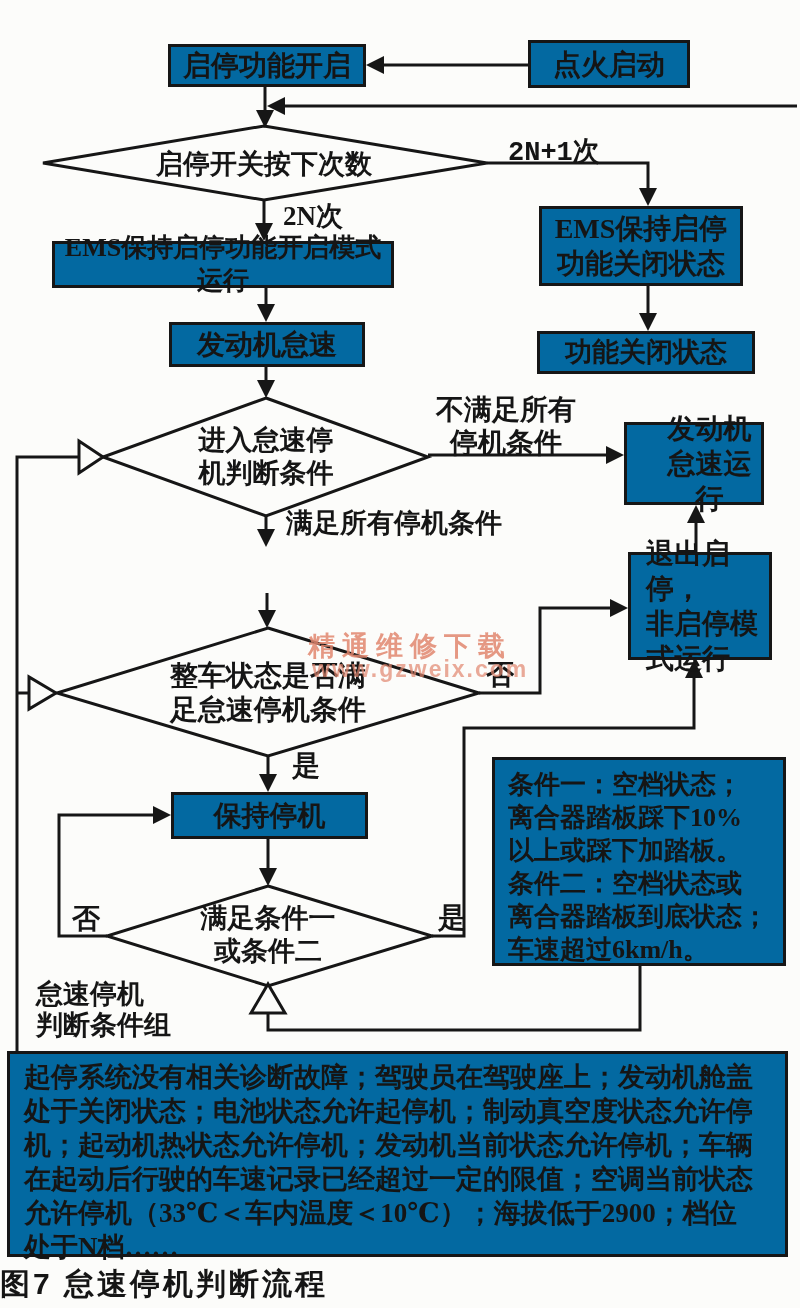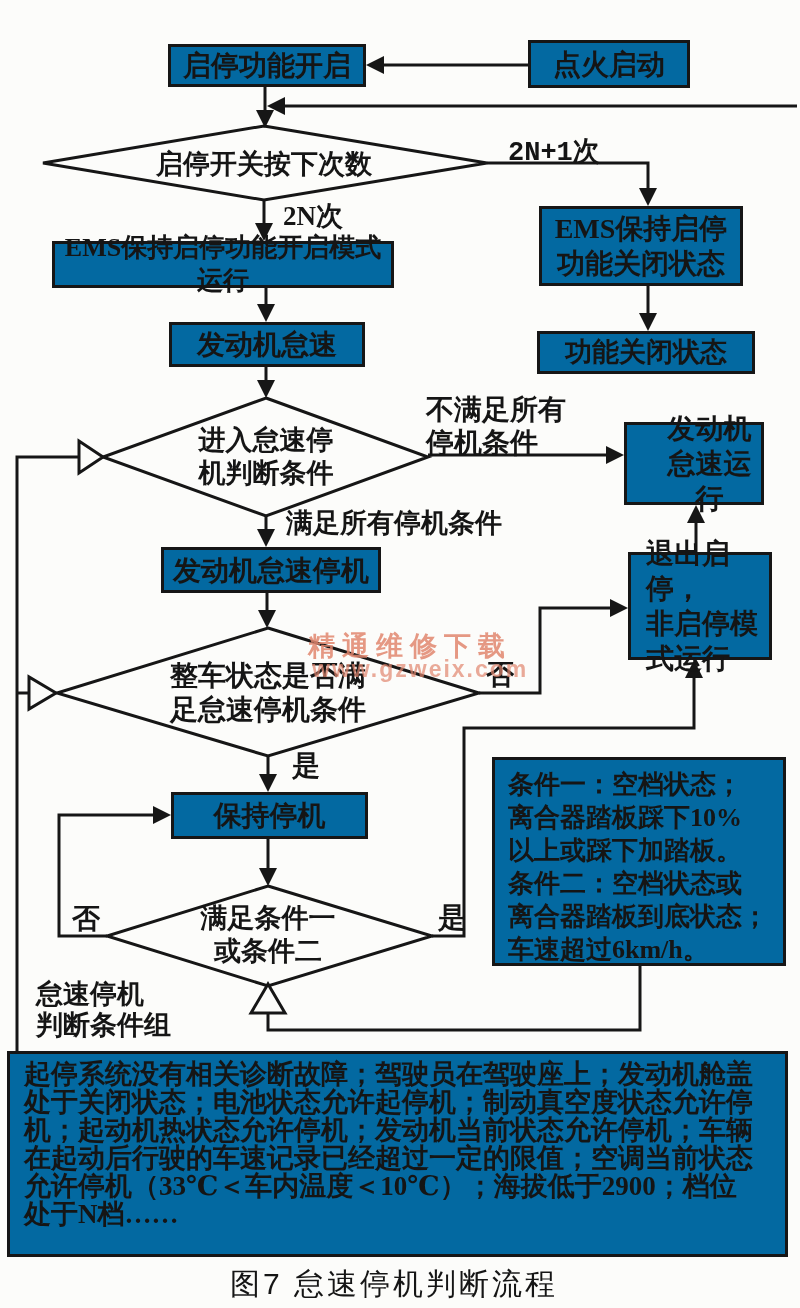--- a/index.html
+++ b/index.html
@@ -6,22 +6,22 @@
   #page{position:relative;width:800px;height:1308px;background:#fcfcfa;overflow:hidden;
         font-family:"Liberation Serif","DejaVu Serif",serif;color:#151515;}
   #wires{position:absolute;left:0;top:0;width:800px;height:1308px;}
   .box{position:absolute;border:3px solid #161616;background:#0369a1;
        display:flex;align-items:center;justify-content:center;text-align:center;
        font-weight:700;white-space:pre-line;box-sizing:border-box;line-height:1.25;}
   .lbl{position:absolute;font-weight:700;white-space:pre-line;line-height:1.18;}
   .dlbl{position:absolute;font-weight:700;white-space:pre-line;text-align:center;line-height:1.22;}
   .wm{position:absolute;color:#e2876f;font-weight:700;opacity:.85;
       font-family:"Liberation Sans","DejaVu Sans",sans-serif;}
-  #caption{position:absolute;left:0;top:1264px;width:788px;text-align:center;
-      font-family:"Liberation Sans","DejaVu Sans",sans-serif;font-weight:400;
+  #caption{position:absolute;left:0;top:1264px;width:788px;
+      font-family:"Liberation Sans","DejaVu Sans",sans-serif;font-weight:700;
       font-size:30px;letter-spacing:3px;}
 </style>
 </head>
 <body>
 
 <div id="page">
 
   <svg id="wires" viewBox="0 0 800 1308">
     <g stroke="#161616" stroke-width="3" fill="none">
 
@@ -101,49 +101,48 @@
 
   <div class="box" style="left:168px;top:44px;width:198px;height:43px;font-size:28px;">启停功能开启</div>
   <div class="box" style="left:528px;top:40px;width:162px;height:48px;font-size:28px;">点火启动</div>
   <div class="box" style="left:52px;top:241px;width:342px;height:47px;font-size:26px;">EMS保持启停功能开启模式运行</div>
   <div class="box" style="left:539px;top:206px;width:204px;height:80px;font-size:28px;">EMS保持启停
 功能关闭状态</div>
   <div class="box" style="left:537px;top:331px;width:218px;height:43px;font-size:27px;">功能关闭状态</div>
   <div class="box" style="left:169px;top:322px;width:196px;height:45px;font-size:28px;">发动机怠速</div>
   <div class="box" style="left:624px;top:422px;width:140px;height:83px;font-size:28px;padding-left:31px;">发动机
 怠速运行</div>
-  <div class="box" style="left:161px;top:547px;width:220px;height:46px;font-size:28px;">发动机怠速停机</div>
   <div class="box" style="left:628px;top:552px;width:144px;height:108px;font-size:28px;justify-content:flex-start;text-align:left;padding-left:15px;">退出启停，
 非启停模
 式运行</div>
   <div class="box" style="left:171px;top:792px;width:197px;height:47px;font-size:28px;">保持停机</div>
   <div class="box" style="left:492px;top:757px;width:294px;height:209px;font-size:26px;line-height:33px;justify-content:flex-start;text-align:left;align-items:flex-start;padding:8px 0 0 13px;">条件一：空档状态；
 离合器踏板踩下10%
 以上或踩下加踏板。
 条件二：空档状态或
 离合器踏板到底状态；
 车速超过6km/h。</div>
-  <div class="box" style="left:7px;top:1051px;width:781px;height:206px;font-size:27px;line-height:28px;justify-content:flex-start;text-align:left;align-items:flex-start;padding:6px 0 0 14px;">起停系统没有相关诊断故障；驾驶员在驾驶座上；发动机舱盖
+  <div class="box" style="left:7px;top:1051px;width:781px;height:206px;font-size:27px;line-height:34px;justify-content:flex-start;text-align:left;align-items:flex-start;padding:6px 0 0 14px;">起停系统没有相关诊断故障；驾驶员在驾驶座上；发动机舱盖
 处于关闭状态；电池状态允许起停机；制动真空度状态允许停
 机；起动机热状态允许停机；发动机当前状态允许停机；车辆
 在起动后行驶的车速记录已经超过一定的限值；空调当前状态
 允许停机（33℃＜车内温度＜10℃）；海拔低于2900；档位
 处于N档……</div>
 
   <div class="dlbl" style="left:144px;top:148px;width:240px;font-size:27px;">启停开关按下次数</div>
   <div class="dlbl" style="left:186px;top:424px;width:160px;font-size:27px;">进入怠速停
 机判断条件</div>
   <div class="dlbl" style="left:168px;top:659px;width:200px;font-size:28px;">整车状态是否满
 足怠速停机条件</div>
   <div class="dlbl" style="left:193px;top:902px;width:150px;font-size:27px;">满足条件一
 或条件二</div>
 
   <div class="lbl" style="left:508px;top:138px;font-size:27px;font-family:Liberation Mono, monospace;">2N+1次</div>
   <div class="lbl" style="left:283px;top:201px;font-size:27px;">2N次</div>
-  <div class="lbl" style="left:426px;top:393px;width:160px;font-size:28px;text-align:left;">不满足所有
+  <div class="lbl" style="left:426px;top:393px;width:160px;font-size:28px;text-align:center;">不满足所有
 停机条件</div>
   <div class="lbl" style="left:286px;top:508px;font-size:27px;">满足所有停机条件</div>
   <div class="lbl" style="left:486px;top:658px;font-size:28px;">否</div>
   <div class="lbl" style="left:292px;top:749px;font-size:28px;">是</div>
   <div class="lbl" style="left:72px;top:902px;font-size:28px;">否</div>
   <div class="lbl" style="left:438px;top:901px;font-size:28px;">是</div>
   <div class="lbl" style="left:36px;top:979px;font-size:27px;line-height:31px;">怠速停机
 判断条件组</div>
 
   <div class="wm" style="left:308px;top:628px;font-size:27px;letter-spacing:7px;">精通维修下载</div>

